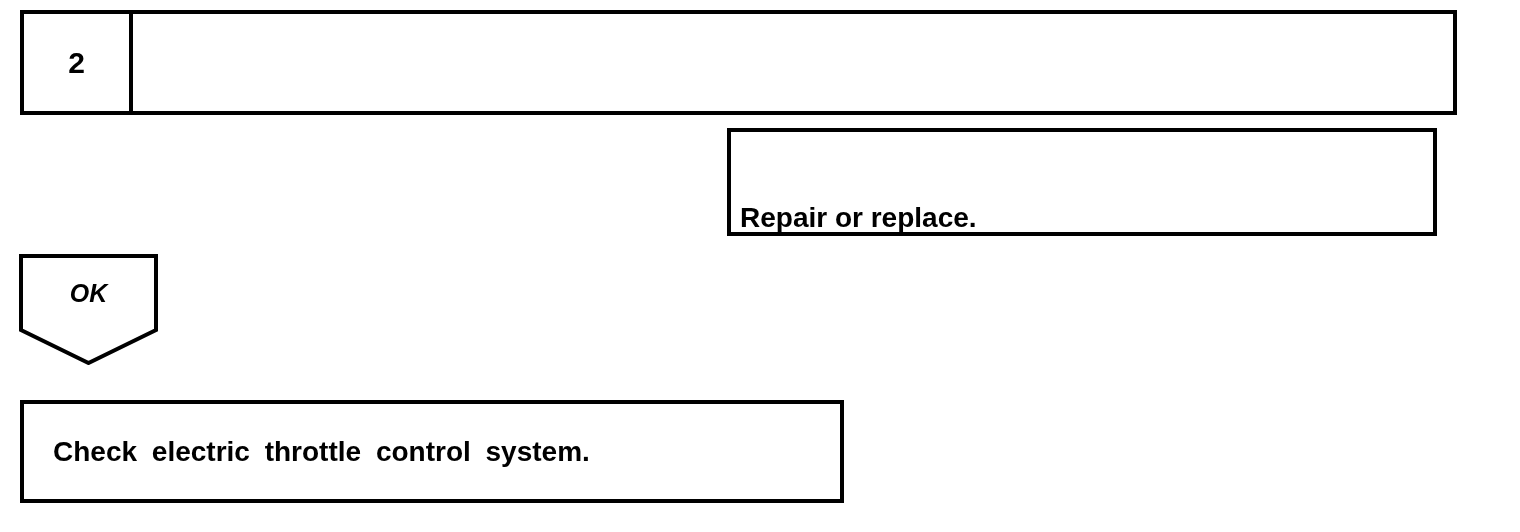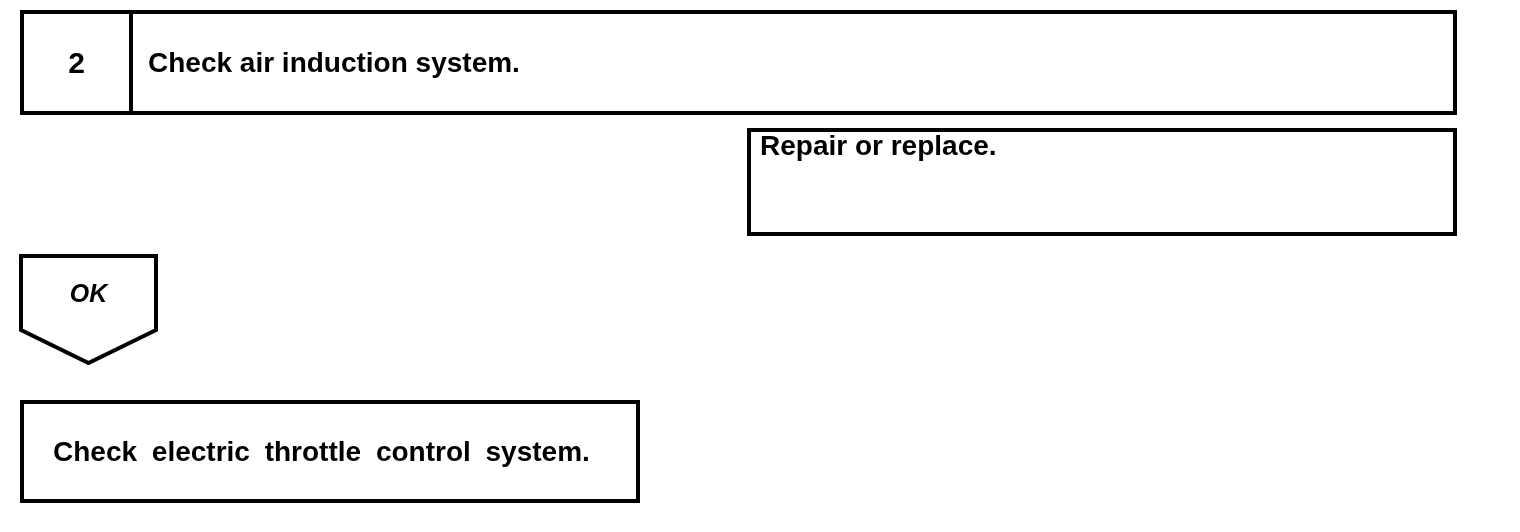--- a/index.html
+++ b/index.html
@@ -93,26 +93,26 @@
     justify-content: center;
     font-size: 25px;
     font-weight: bold;
     color: #000000;
     line-height: 1;
     pointer-events: none;
   }
 
   
   #repair-box {
-    left: 747px;
+    left: 727px;
     top: 128px;
     width: 710px;
     height: 108px;
     display: flex;
-    align-items: flex-start;
+    align-items: flex-end;
   }
   #repair-box .label {
     margin-left: 9px;
     font-size: 28px;
     font-weight: bold;
     color: #000000;
     line-height: 1;
     white-space: nowrap;
   }
 
@@ -143,21 +143,21 @@
     font-weight: bold;
     color: #000000;
     line-height: 1;
     pointer-events: none;
   }
 
   
   #next-box {
     left: 20px;
     top: 400px;
-    width: 620px;
+    width: 824px;
     height: 103px;
     display: flex;
     align-items: center;
   }
   #next-box .label {
     margin-left: 29px;
     font-size: 28px;
     font-weight: bold;
     color: #000000;
     line-height: 1;
@@ -167,23 +167,20 @@
 </style>
 </head>
 <body>
 
 <div id="canvas">
 
   <div class="box" id="step-box">
     <div id="step-number-cell">
       <span class="num">2</span>
     </div>
-    <div id="step-title">
-      <span class="label">Check air induction system.</span>
-    </div>
   </div>
 
 
   <div class="box" id="repair-box">
     <span class="label">Repair or replace.</span>
   </div>
 
   <div id="ok-arrow">
     <svg viewBox="0 0 139 111" xmlns="http://www.w3.org/2000/svg">
       <polygon points="2,2 137,2 137,76 69.5,109 2,76" fill="#ffffff" stroke="#000000" stroke-width="4" stroke-linejoin="miter"></polygon>

